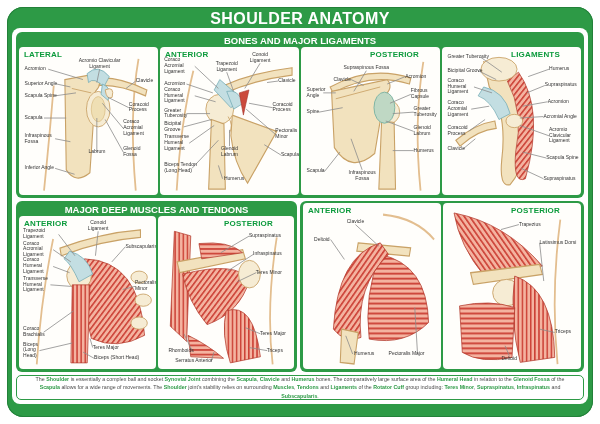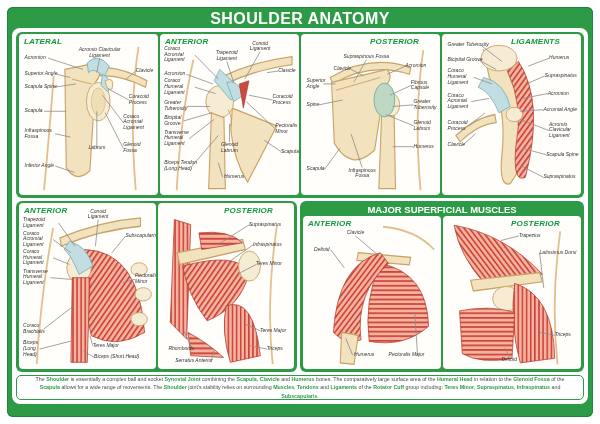--- a/index.html
+++ b/index.html
@@ -1,23 +1,23 @@
 <!DOCTYPE html>
 <html><head>
 <meta charset="utf-8">
 <style>
   html,body{margin:0;padding:0;background:#e8e8e8;}
   .poster{width:600px;height:424px;position:relative;background:#ffffff;font-family:"Liberation Sans",sans-serif;overflow:hidden;}
-  .frame{position:absolute;inset:7px;background:#2D9A46;border-radius:6px;box-shadow:0 0 0 1px #23813a inset;}
+  .frame{position:absolute;inset:7px;background:#2D9A46;border-radius:16px;box-shadow:0 0 0 1px #23813a inset;}
   .poster-title{position:absolute;top:3px;left:0;right:0;text-align:center;color:#ffffff;font-weight:bold;font-size:16px;letter-spacing:0.4px;}
   .content{position:absolute;left:5px;right:5px;top:21px;bottom:13px;background:#ffffff;border-radius:8px;padding:4px;display:flex;flex-direction:column;gap:3px;box-sizing:border-box;}
   .sec{background:#2D9A46;border-radius:6px;padding:2px 3px 3px;display:flex;flex-direction:column;box-sizing:border-box;}
   .sec-bones{height:166px;}
   .sec-header{color:#ffffff;font-weight:bold;font-size:9.5px;text-align:center;line-height:13px;height:13px;white-space:nowrap;overflow:hidden;}
-  .panel-row{display:flex;gap:2px;flex:1;min-height:0;font-style:italic;}
+  .panel-row{display:flex;gap:2px;flex:1;min-height:0;}
   .panel{flex:1;background:#fffefb;border-radius:4px;position:relative;overflow:hidden;}
   .mid-row{display:flex;gap:3px;height:171px;}
   .sec-deep{width:281px;flex:none;}
   .sec-super{flex:1;}
   .footer{flex:1;border:1.5px solid #2D9A46;border-radius:5px;background:#fff;display:flex;align-items:center;justify-content:center;padding:1px 8px;min-height:0;overflow:hidden;}
   .footer-text{font-size:5.3px;line-height:1.55;text-align:center;color:#4a4a4a;margin:0;}
   .hl{color:#2D9A46;font-weight:bold;}
   .p-title{position:absolute;top:3px;font-size:8px;font-weight:bold;color:#0D9B3D;z-index:4;letter-spacing:0.2px;}
   .p-title.left{left:5px;}
   .p-title.right{right:21px;}
@@ -59,20 +59,21 @@
     </pattern>
   </defs>
 </svg>
 
 <div class="poster">
   <div class="frame">
     <div class="poster-title">SHOULDER ANATOMY</div>
     <div class="content">
 
       <section class="sec sec-bones">
+        <div class="sec-header">BONES AND MAJOR LIGAMENTS</div>
         <div class="panel-row">
 
           <div class="panel">
             <div class="p-title left">LATERAL</div>
             <svg class="illus" viewBox="0 0 100 100" preserveAspectRatio="none">
               <path class="skin" d="M86,8 Q79,45 84,97"></path>
               <path class="skin" d="M18,97 Q22,60 25,26"></path>
               <path class="bone" d="M57,21 Q72,20 92,29 L91,33 Q72,25 57,26 Z"></path>
               <path class="bone" d="M33,22 L56,18 Q61,24 55,30 L51,85 Q41,93 34,83 Z"></path>
               <path class="boneln" d="M38,28 L52,31"></path>
@@ -233,20 +234,21 @@
               <div class="lbl a-l" style="left: 75%; top: 75%; max-width: 24%;">Scapula Spine</div>
               <div class="lbl a-l" style="left: 73%; top: 89%;">Supraspinatus</div>
             </div>
 
         </div>
       </section>
 
       <div class="mid-row">
 
         <section class="sec sec-deep">
+          <div class="sec-header">MAJOR DEEP MUSCLES AND TENDONS</div>
           <div class="panel-row">
 
             <div class="panel">
               <div class="p-title left">ANTERIOR</div>
               <svg class="illus" viewBox="0 0 100 100" preserveAspectRatio="none">
                 <path class="skin" d="M13,97 Q16,55 25,15"></path>
                 <path class="bone" d="M30,21 Q60,11 89,9 L89,14 Q60,16 31,26 Z"></path>
                 <path class="musc" fill="url(#md)" d="M48,28 Q88,29 92,78 Q72,88 53,80 Q45,55 48,28 Z"></path>
                 <ellipse class="bone2" cx="88" cy="40" rx="6" ry="4"></ellipse>
                 <ellipse class="bone2" cx="91" cy="55" rx="6" ry="4"></ellipse>
@@ -308,21 +310,20 @@
                 <div class="lbl a-l" style="left: 75%; top: 77%; max-width: 24%;">Teres Major</div>
                 <div class="lbl a-l" style="left: 80%; top: 88%;">Triceps</div>
                 <div class="lbl a-l" style="left: 8%; top: 88%; max-width: 30%;">Rhomboids</div>
                 <div class="lbl a-l" style="left: 13%; top: 95%; max-width: 40%;">Serratus Anterior</div>
               </div>
 
           </div>
         </section>
 
         <section class="sec sec-super">
-          <div class="sec-header">MAJOR SUPERFICIAL MUSCLES</div>
           <div class="panel-row">
 
             <div class="panel">
               <div class="p-title left">ANTERIOR</div>
               <svg class="illus" viewBox="0 0 100 100" preserveAspectRatio="none">
                 <path class="skin" d="M58,7 Q82,9 95,22"></path>
                 <path class="bone" d="M40,24 L78,27 L77,32 L39,29 Z"></path>
                 <path class="musc" fill="url(#mh)" d="M56,31 Q90,37 91,72 Q74,86 48,82 Q44,55 56,31 Z"></path>
                 <path class="musc" fill="url(#md)" d="M56,24 Q25,32 22,76 Q31,85 42,81 Q38,50 62,31 Z"></path>
                 <path class="bone" d="M28,76 L40,78 L37,97 L27,96 Z"></path>

